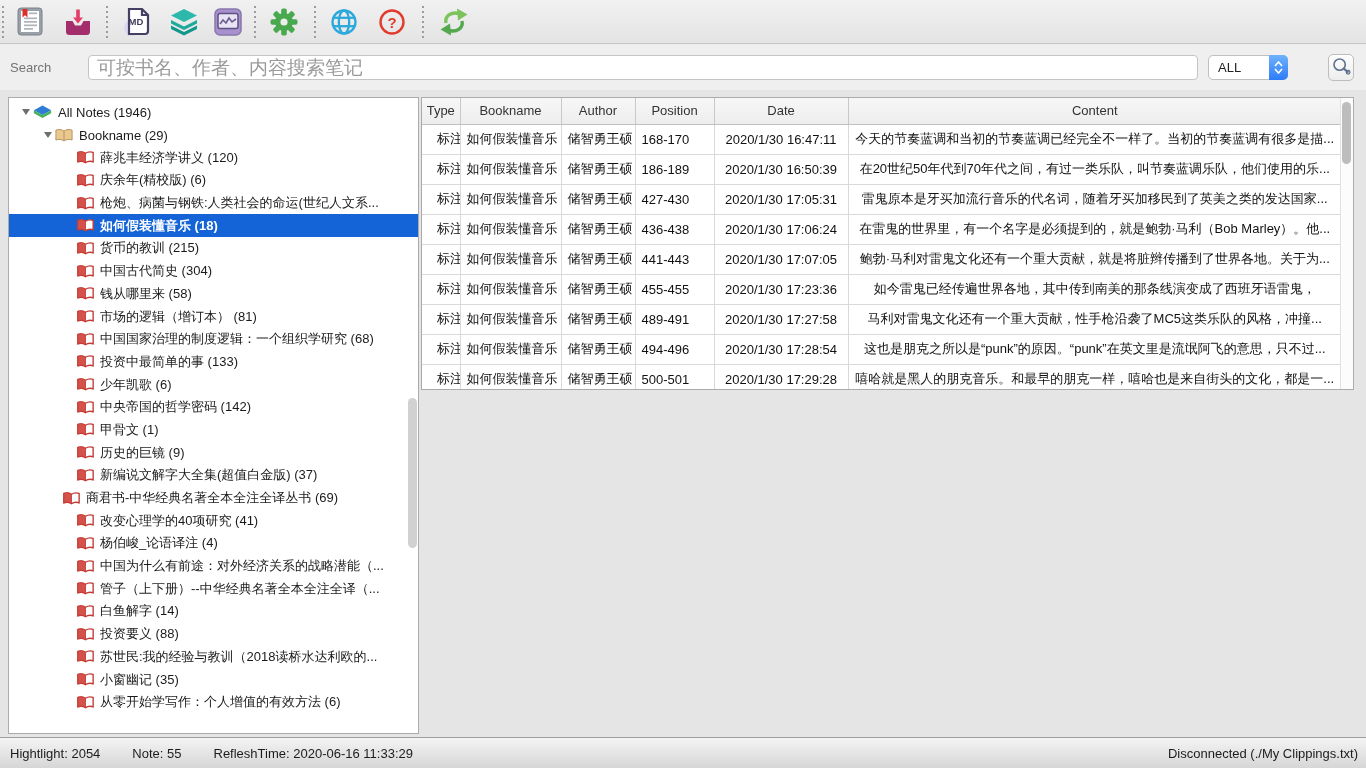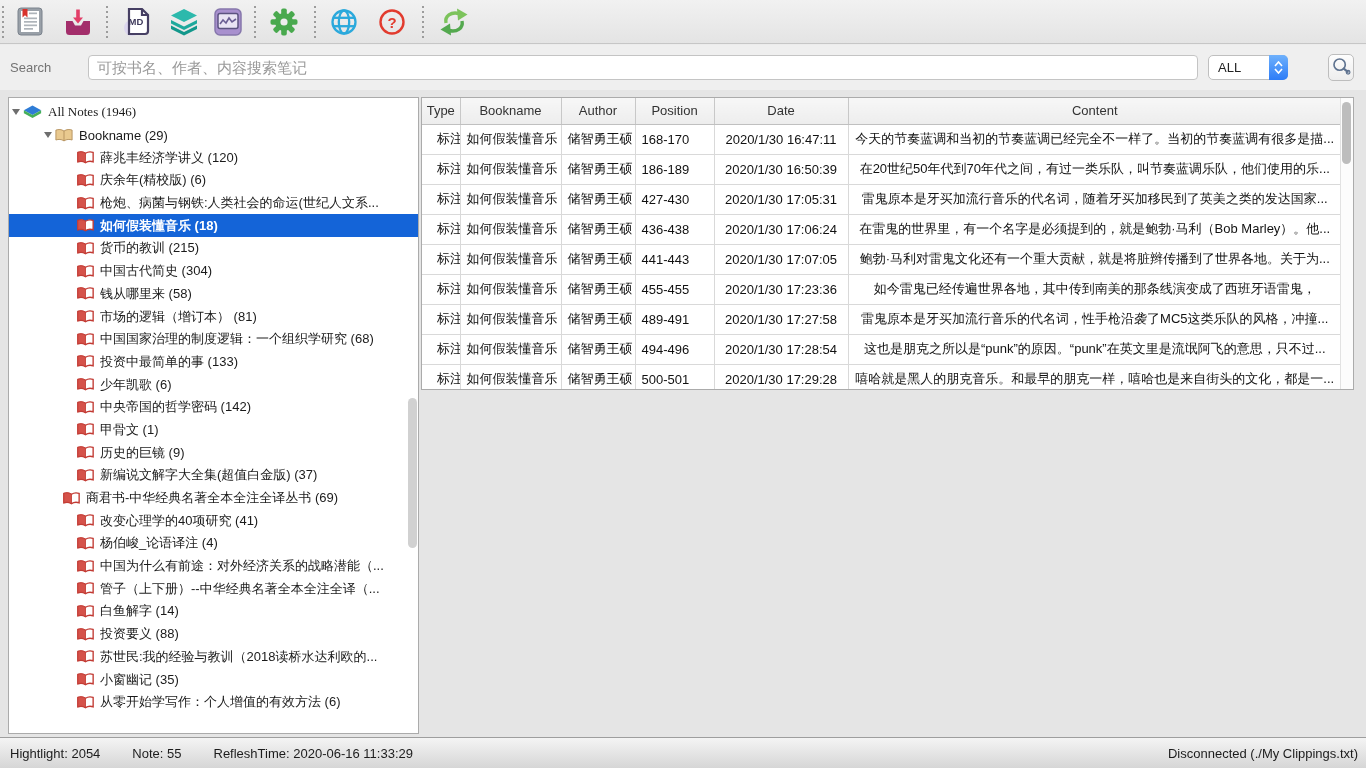--- a/index.html
+++ b/index.html
@@ -13,21 +13,21 @@
   .tb-sep { width:2px; height:32px; margin:0 2px;
     background-image:repeating-linear-gradient(#9C9C9C 0 2px, transparent 2px 5px);
     background-size:2px 100%; background-repeat:no-repeat; background-position:center; }
   .tb-btn { width:32px; height:32px; display:flex; align-items:center; justify-content:center; cursor:default; }
 
   
   .searchrow { position:absolute; left:0; top:45px; width:1366px; height:45px;
     background:#EFEFEF; display:flex; align-items:center; }
   .search-label { font-size:13px; color:#737373; margin-left:10px; }
   .search-input { position:absolute; left:88px; top:10px; width:1110px; height:25px;
-    border:1px solid #C4C4C4; border-radius:4px; background:#fff; font-size:15px;
+    border:1px solid #C4C4C4; border-radius:4px; background:#fff; font-size:19px;
     padding:0 8px; color:#333; outline:none; }
   .search-input::placeholder { color:#9A9A9A; }
   .scope-select { position:absolute; left:1208px; top:10px; width:80px; height:25px;
     background:#fff; border:1px solid #BFBFBF; border-radius:5px;
     display:flex; align-items:center; font-size:13px; color:#222; }
   .scope-select .val { padding-left:9px; flex:1; }
   .scope-stepper { width:19px; height:25px; margin-right:-1px; border-radius:0 5px 5px 0;
     background:linear-gradient(#6FB1FC,#2D7CF7); display:flex; flex-direction:column;
     align-items:center; justify-content:center; gap:1px; }
   .search-btn { position:absolute; left:1328px; top:9px; width:26px; height:27px;
@@ -202,21 +202,21 @@
         <circle cx="18.8" cy="17.8" r="2" stroke-width="1.4"></circle>
       </svg>
     </span>
   </div>
 </div>
 
 <div class="main">
 
   <div class="panel sidebar">
     <div class="tree" id="tree">
-        <div class="tree-item" style="padding-left: 0; font-family: Liberation Serif, serif;">
+        <div class="tree-item" style="padding-left: 10px;">
     <span class="tri"></span>
     <span class="tree-icon" style="display: inline-flex;">
       <svg width="19" height="17" viewBox="0 0 22 18">
         <polygon points="11,1 21,6.5 11,12 1,6.5" fill="#2E7CD6"></polygon>
         <path d="M1,6.5 L1,10 L11,15.5 L21,10 L21,6.5 L11,12 Z" fill="#46B05A"></path>
       </svg>
     </span>
 
     <span class="tree-label">All Notes (1946)</span>
   </div>
@@ -579,21 +579,21 @@
     <td class="c-pos">455-455</td>
     <td class="c-date">2020/1/30 17:23:36</td>
     <td class="c-cont">如今雷鬼已经传遍世界各地，其中传到南美的那条线演变成了西班牙语雷鬼，</td>
   </tr>
           <tr>
     <td class="c-type">标注</td>
     <td class="c-book">如何假装懂音乐</td>
     <td class="c-auth">储智勇王硕</td>
     <td class="c-pos">489-491</td>
     <td class="c-date">2020/1/30 17:27:58</td>
-    <td class="c-cont">雷鬼原本是牙买加流行音乐的代名词，性手枪沿袭了MC5这类乐队的风格，冲撞...</td>
+    <td class="c-cont">马利对雷鬼文化还有一个重大贡献，性手枪沿袭了MC5这类乐队的风格，冲撞...</td>
   </tr>
           <tr>
     <td class="c-type">标注</td>
     <td class="c-book">如何假装懂音乐</td>
     <td class="c-auth">储智勇王硕</td>
     <td class="c-pos">494-496</td>
     <td class="c-date">2020/1/30 17:28:54</td>
     <td class="c-cont">这也是朋克之所以是“punk”的原因。“punk”在英文里是流氓阿飞的意思，只不过...</td>
   </tr>
           <tr>

